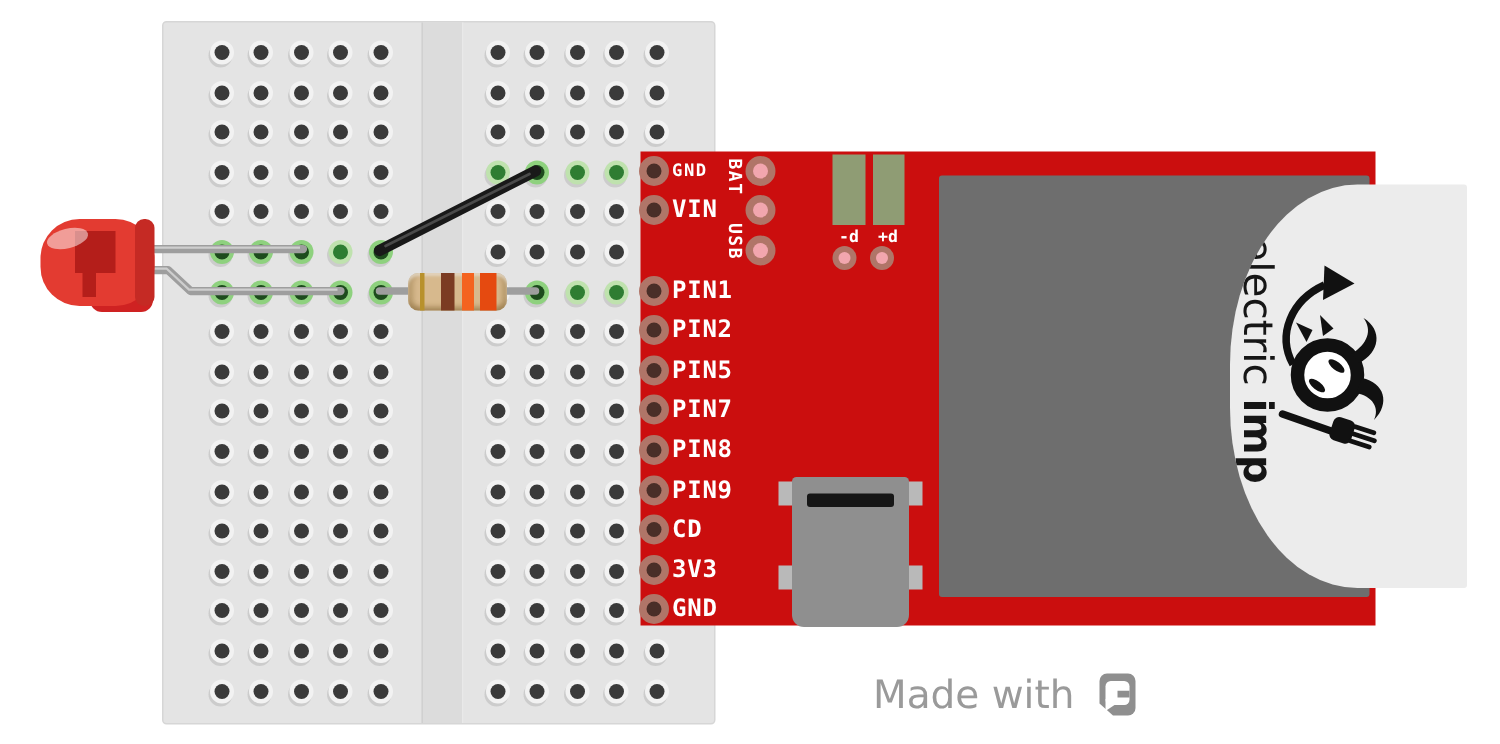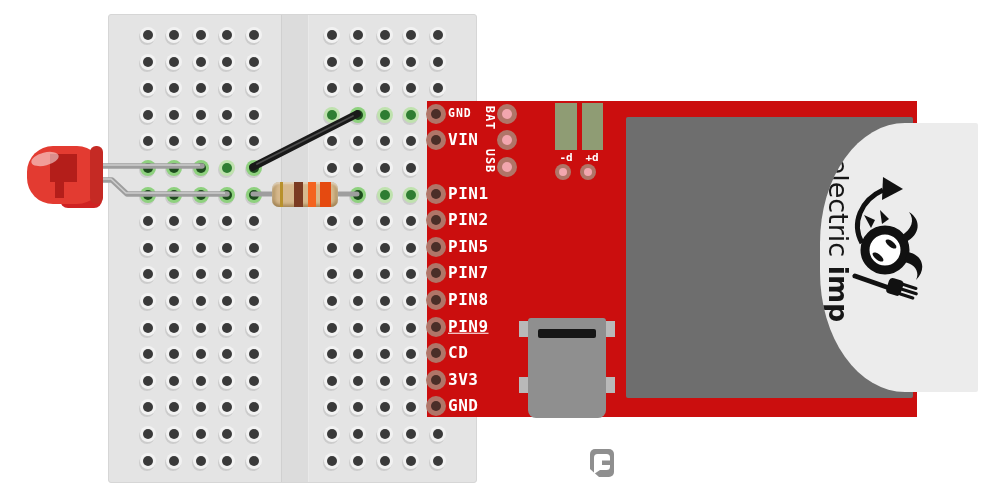--- a/index.html
+++ b/index.html
@@ -314,21 +314,21 @@
         <div class="pin-label" style="top: 93px;">PIN1</div>
         <div class="pcb-pin" style="top: 109px;"></div>
         <div class="pin-label" style="top: 119px;">PIN2</div>
         <div class="pcb-pin" style="top: 136px;"></div>
         <div class="pin-label" style="top: 146px;">PIN5</div>
         <div class="pcb-pin" style="top: 162px;"></div>
         <div class="pin-label" style="top: 172px;">PIN7</div>
         <div class="pcb-pin" style="top: 189px;"></div>
         <div class="pin-label" style="top: 199px;">PIN8</div>
         <div class="pcb-pin" style="top: 216px;"></div>
-        <div class="pin-label" style="top: 226px; text-decoration: underline;">PIN9</div>
+        <div class="pin-label" style="top: 226px;">PIN9</div>
         <div class="pcb-pin" style="top: 242px;"></div>
         <div class="pin-label" style="top: 252px;">CD</div>
         <div class="pcb-pin" style="top: 269px;"></div>
         <div class="pin-label" style="top: 279px;">3V3</div>
         <div class="pcb-pin" style="top: 295px;"></div>
         <div class="pin-label" style="top: 305px;">GND</div>
       </div>
 
     <div>
         <div class="side-pin" style="top: 3px;"></div>
@@ -347,20 +347,21 @@
 
     <div class="usb-tab" style="left:92px;top:220px;"></div>
     <div class="usb-tab" style="left:179px;top:220px;"></div>
     <div class="usb-tab" style="left:92px;top:276px;"></div>
     <div class="usb-tab" style="left:179px;top:276px;"></div>
     <div class="usb-body"></div>
     <div class="usb-slot"></div>
   </div>
 
   <div class="footer">
+    <span class="made-with">Made with</span>
     <svg width="34" height="36" viewBox="0 0 34 36">
       <path d="M13,3 h14 a5,5 0 0 1 5,5 v18 a5,5 0 0 1 -5,5 h-10 l-9,-8 v-15 a5,5 0 0 1 5,-5 z" fill="#8f8f8f"></path>
       <rect x="12" y="8" width="16" height="16" rx="3.5" fill="#ffffff"></rect>
       <rect x="20" y="14.5" width="8" height="4.5" fill="#8f8f8f"></rect>
       <polygon points="12,20 18,24 12,28" fill="#ffffff"></polygon>
     </svg>
   </div>
 
 </div>
 

